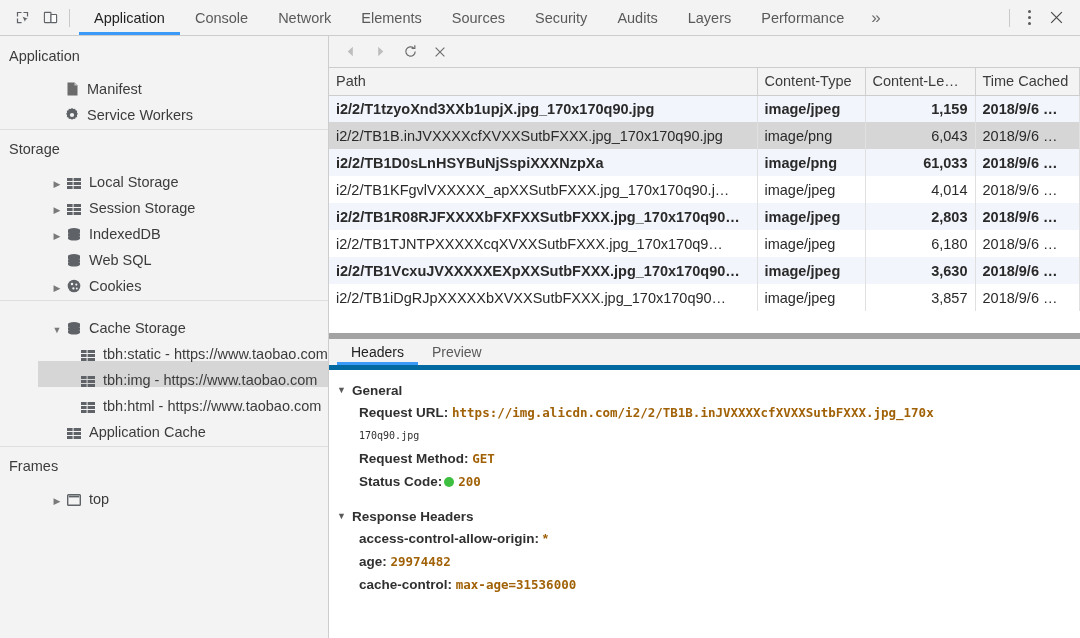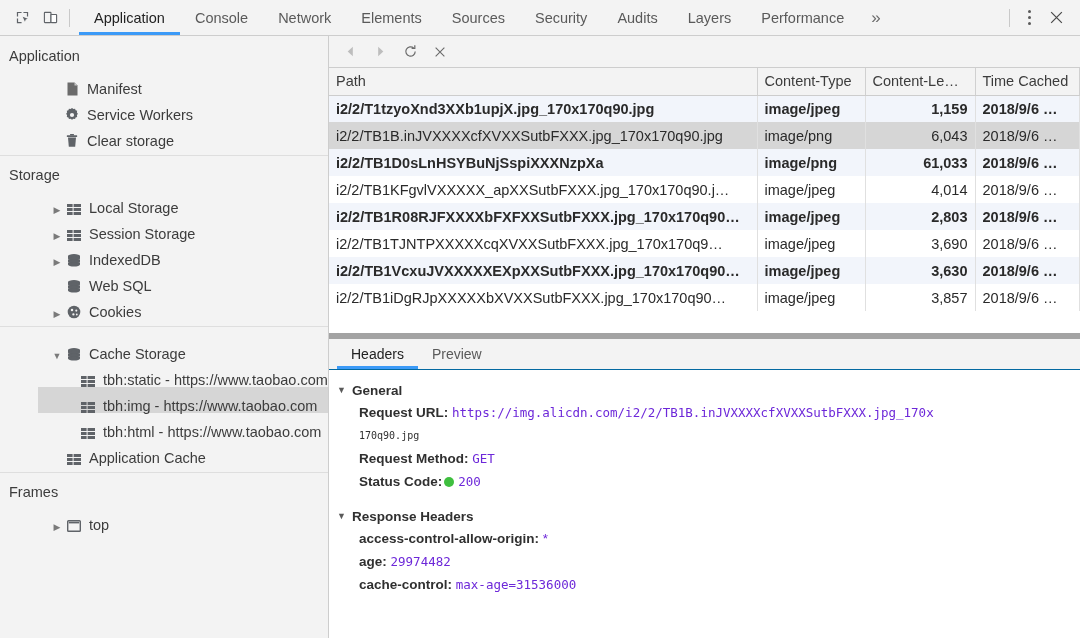--- a/index.html
+++ b/index.html
@@ -245,21 +245,21 @@
     display: flex;
     flex-direction: column;
     min-height: 0;
     background: #fff;
     overflow: hidden;
   }
   .detail-tabs {
     height: 31px;
     min-height: 31px;
     background: #f3f3f3;
-    border-bottom: 1px solid #0369a1;
+    border-bottom: 5px solid #0369a1;
     display: flex;
     align-items: stretch;
     padding-left: 8px;
   }
   .dtab {
     display: flex;
     align-items: center;
     padding: 0 14px;
     font-size: 14px;
     color: #5a5a5a;
@@ -300,22 +300,22 @@
     font-size: 13.5px;
     line-height: 23px;
     color: #303030;
     white-space: pre;
     overflow: hidden;
   }
   .hkey { font-weight: bold; }
   .hval {
     font-family: "DejaVu Sans Mono", "Liberation Mono", monospace;
     font-size: 12.5px;
-    color: #6d28d9;
-    font-weight: normal;
+    color: #a16207;
+    font-weight: bold;
   }
   .hval-plain {
     font-family: "Liberation Sans", sans-serif;
     font-size: 13.5px;
   }
   .url-cont {
     padding-left: 30px;
     font-family: "DejaVu Sans Mono", "Liberation Mono", monospace;
     font-size: 10px;
     line-height: 23px;
@@ -412,30 +412,20 @@
       </div>
       <div class="tree-item indent1">
         <span class="ticon">
           <svg width="14" height="14" viewBox="0 0 16 16">
               <path d="M8 0 l1.6 1.1 1.9-.3 .6 1.8 1.8 .6 -.3 1.9 1.1 1.6 -1.1 1.6 .3 1.9 -1.8 .6 -.6 1.8 -1.9-.3 -1.6 1.1 -1.6-1.1 -1.9 .3 -.6-1.8 -1.8-.6 .3-1.9 -1.1-1.6 1.1-1.6 -.3-1.9 1.8-.6 .6-1.8 1.9 .3 Z" fill="#5f6368"></path>
               <circle cx="8" cy="8" r="2.4" fill="#f3f3f3"></circle>
             </svg>
         </span>
         <span class="lbl">Service Workers</span>
       </div>
-      <div class="tree-item indent1">
-        <span class="ticon">
-          <svg width="12" height="14" viewBox="0 0 12 14">
-              <rect x="0.8" y="1.3" width="10.4" height="1.6" rx="0.4" fill="#5f6368"></rect>
-              <path d="M2 3.4 h8 l-0.8 9.4 h-6.4 z" fill="#5f6368"></path>
-              <rect x="4" y="0" width="4" height="1.4" rx="0.4" fill="#5f6368"></rect>
-            </svg>
-        </span>
-        <span class="lbl">Clear storage</span>
-      </div>
 
       <div class="sec-divider"></div>
 
       <div class="sec-title">Storage</div>
       <div class="tree-item">
         <span class="arrow">▶</span>
         <span class="ticon">
           <svg width="14" height="11" viewBox="0 0 14 11">
               <rect x="0" y="0" width="5.6" height="3" fill="#5f6368"></rect>
               <rect x="6.6" y="0" width="7.4" height="3" fill="#5f6368"></rect>
@@ -660,21 +650,21 @@
             </tr>
             <tr class="even">
               <td>i2/2/TB1R08RJFXXXXbFXFXXSutbFXXX.jpg_170x170q90…</td>
               <td>image/jpeg</td>
               <td class="num">2,803</td>
               <td>2018/9/6 …</td>
             </tr>
             <tr class="odd">
               <td>i2/2/TB1TJNTPXXXXXcqXVXXSutbFXXX.jpg_170x170q9…</td>
               <td>image/jpeg</td>
-              <td class="num">3,690</td>
+              <td class="num">6,180</td>
               <td>2018/9/6 …</td>
             </tr>
             <tr class="even">
               <td>i2/2/TB1VcxuJVXXXXXEXpXXSutbFXXX.jpg_170x170q90…</td>
               <td>image/jpeg</td>
               <td class="num">3,630</td>
               <td>2018/9/6 …</td>
             </tr>
             <tr class="odd">
               <td>i2/2/TB1iDgRJpXXXXXbXVXXSutbFXXX.jpg_170x170q90…</td>

